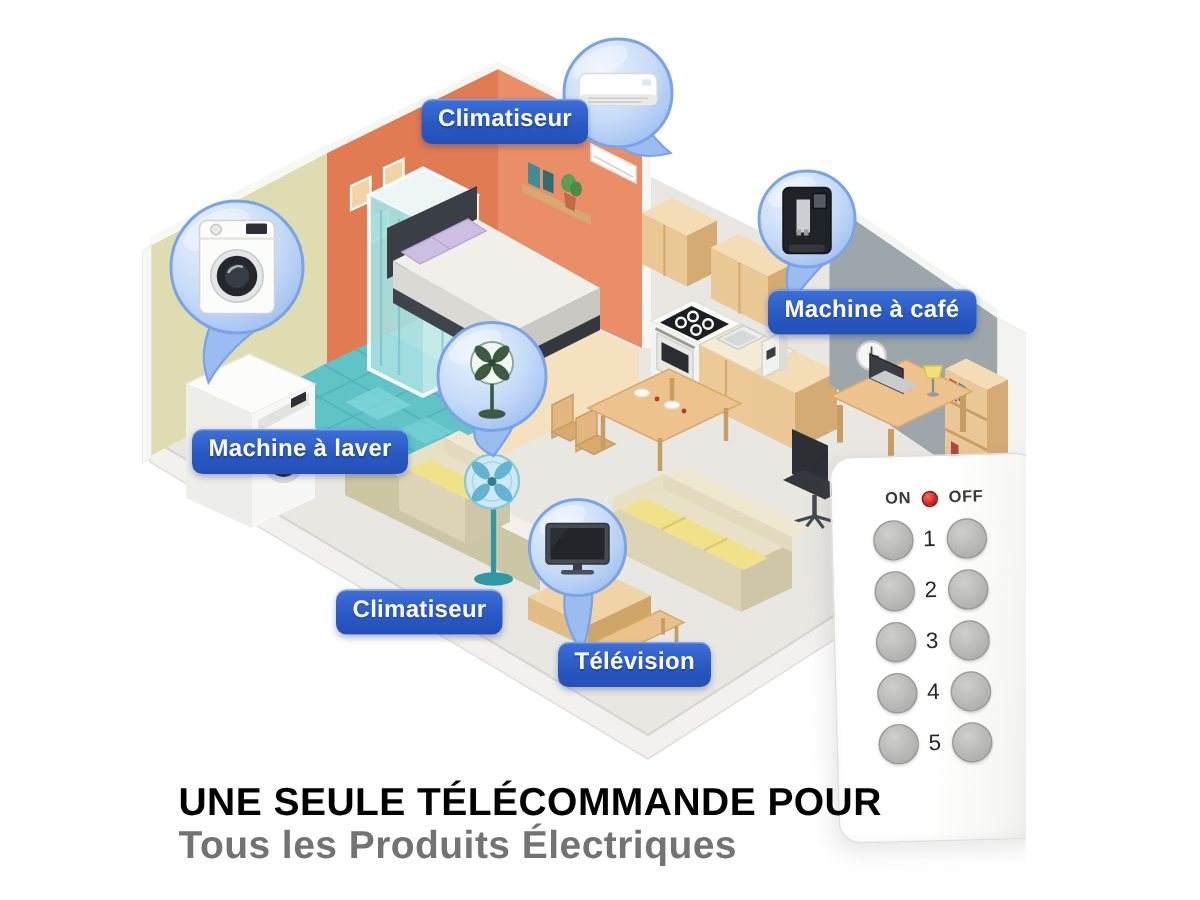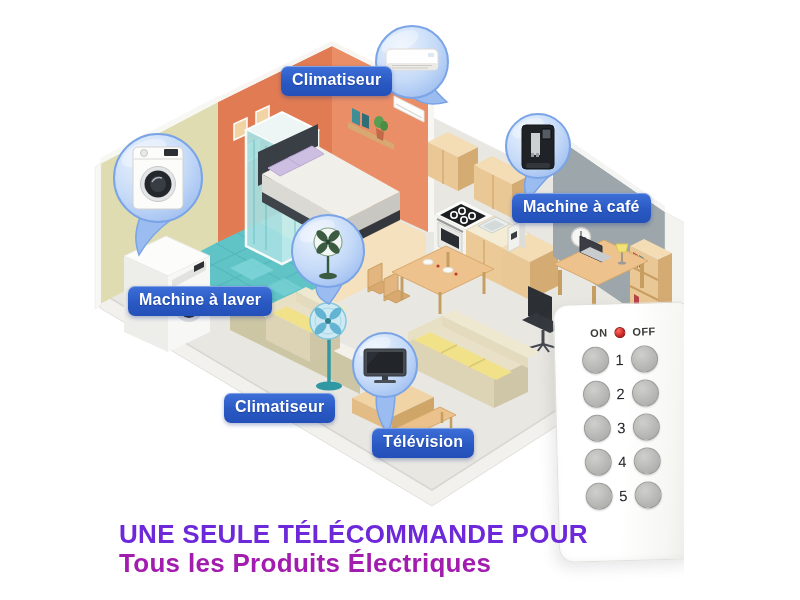--- a/index.html
+++ b/index.html
@@ -29,22 +29,22 @@
     background:radial-gradient(circle at 35% 30%, #ff6a5e, #c21f1f 70%);}
   .remote-rows{margin-top:8px;display:flex;flex-direction:column;gap:7px;align-items:center;padding-right:8px;}
   .remote-row{display:flex;align-items:center;gap:4px;}
   .remote-btn{width:27px;height:27px;border-radius:50%;border:1px solid #9a9a98;box-sizing:border-box;
     background:radial-gradient(circle at 38% 32%, #cfcfcd, #b0b0ae 75%);
     box-shadow:0 1px 2px rgba(0,0,0,.18);}
   .remote-num{width:14px;text-align:center;font-size:15px;color:#26262a;}
 
   
   .headline{position:absolute;left:119px;top:520px;}
-  .headline-line1{font-size:26px;line-height:29px;font-weight:800;color:#6d28d9;letter-spacing:.3px;text-align:center;}
-  .headline-line2{font-size:26px;line-height:29px;font-weight:800;color:#a21caf;letter-spacing:.3px;}
+  .headline-line1{font-size:26px;line-height:29px;font-weight:800;color:#000000;letter-spacing:.3px;text-align:center;}
+  .headline-line2{font-size:26px;line-height:29px;font-weight:800;color:#737373;letter-spacing:.3px;}
 </style>
 </head>
 <body>
 
 <div class="stage">
 
 <svg width="800" height="600" viewBox="0 0 800 600">
   <defs>
     <radialGradient id="bubbleGrad" cx="0.35" cy="0.28" r="0.95">
       <stop offset="0" stop-color="#eaf2fd"></stop>

